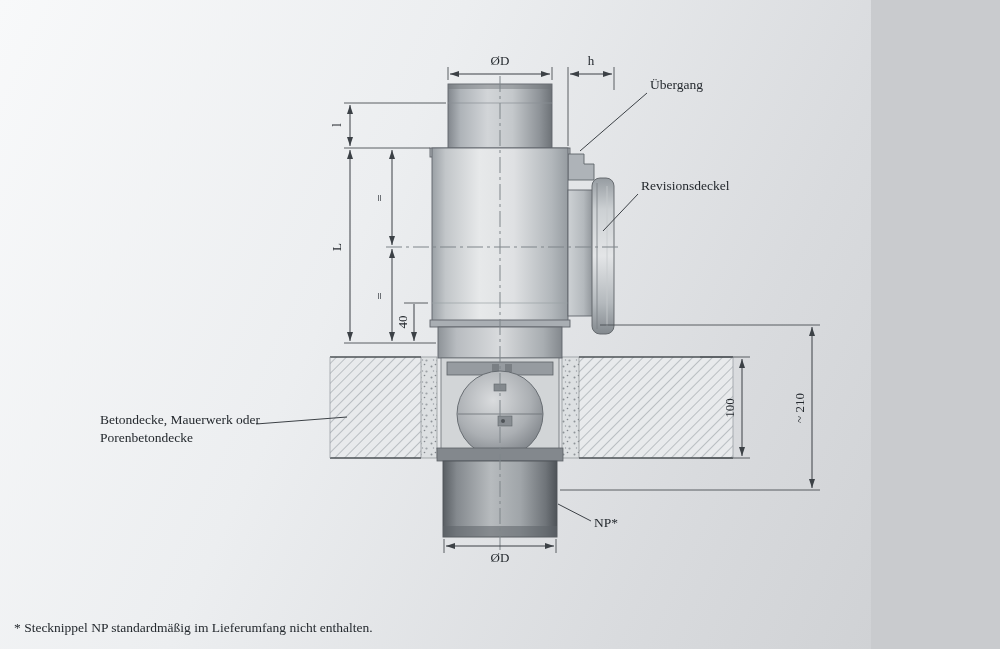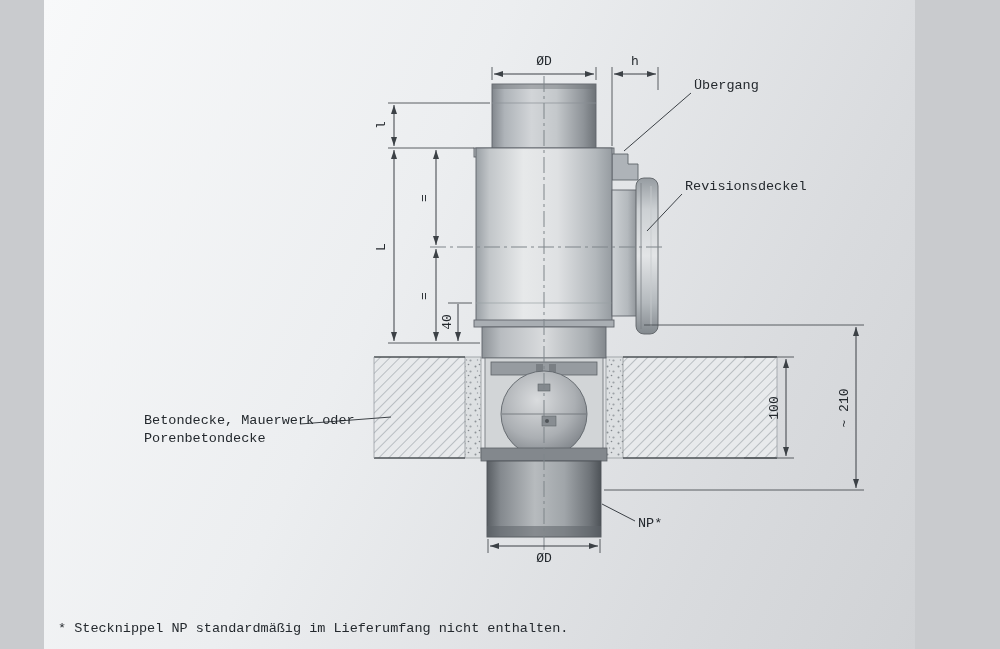--- a/index.html
+++ b/index.html
@@ -1,20 +1,19 @@
 <!DOCTYPE html>
 <html><head>
 <meta charset="utf-8">
 <style>
   html,body{margin:0;padding:0;background:#c9cbce;}
   .canvas{
     width:871px;height:649px;position:relative;overflow:hidden;
     background:linear-gradient(115deg,#f8f9fa 0%,#eceef0 40%,#d9dbde 78%,#d0d2d5 100%);
-    font-family:Liberation Mono, monospace;
-    margin-left:44px;
+    font-family:Liberation Serif, serif;
   }
   svg{position:absolute;left:0;top:0;}
   text{fill:#24292e;}
   .dimline{stroke:#3c4146;stroke-width:1;fill:none;}
   .extline{stroke:#4a4f54;stroke-width:0.9;fill:none;}
   .leader{stroke:#3c4146;stroke-width:1;fill:none;}
   .outline{stroke:#5f646a;stroke-width:0.9;}
   .dimtext{font-size:13px;}
   .labeltext{font-size:13.5px;}
   .foottext{font-size:13.5px;}

